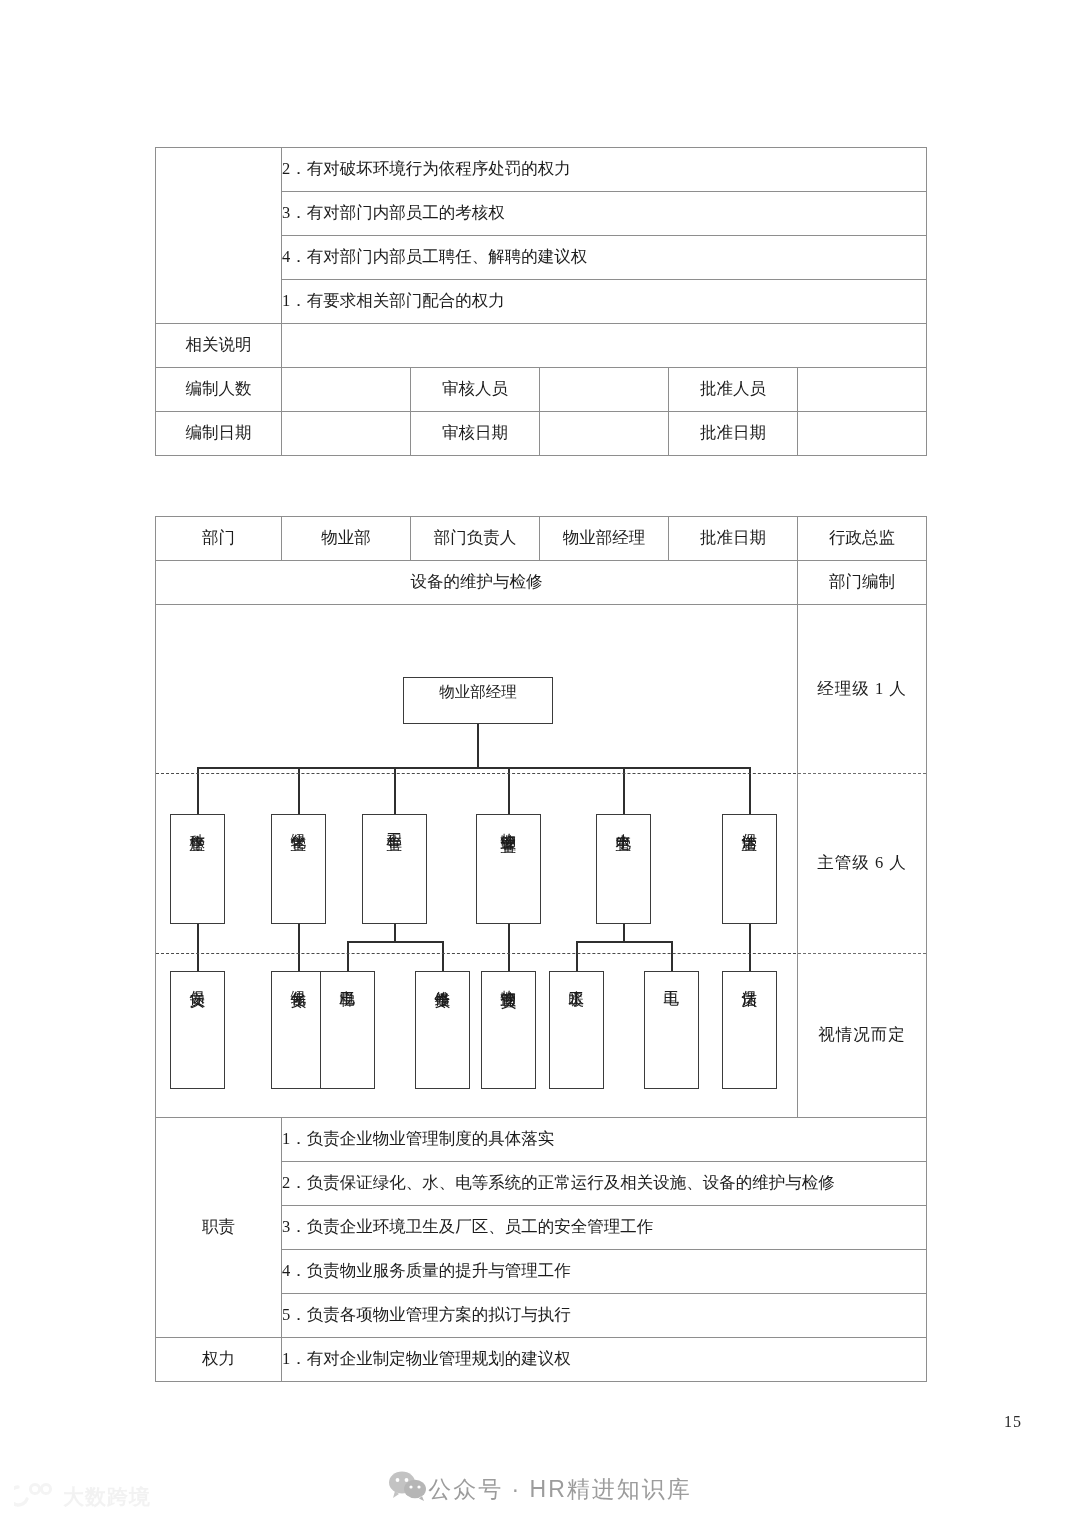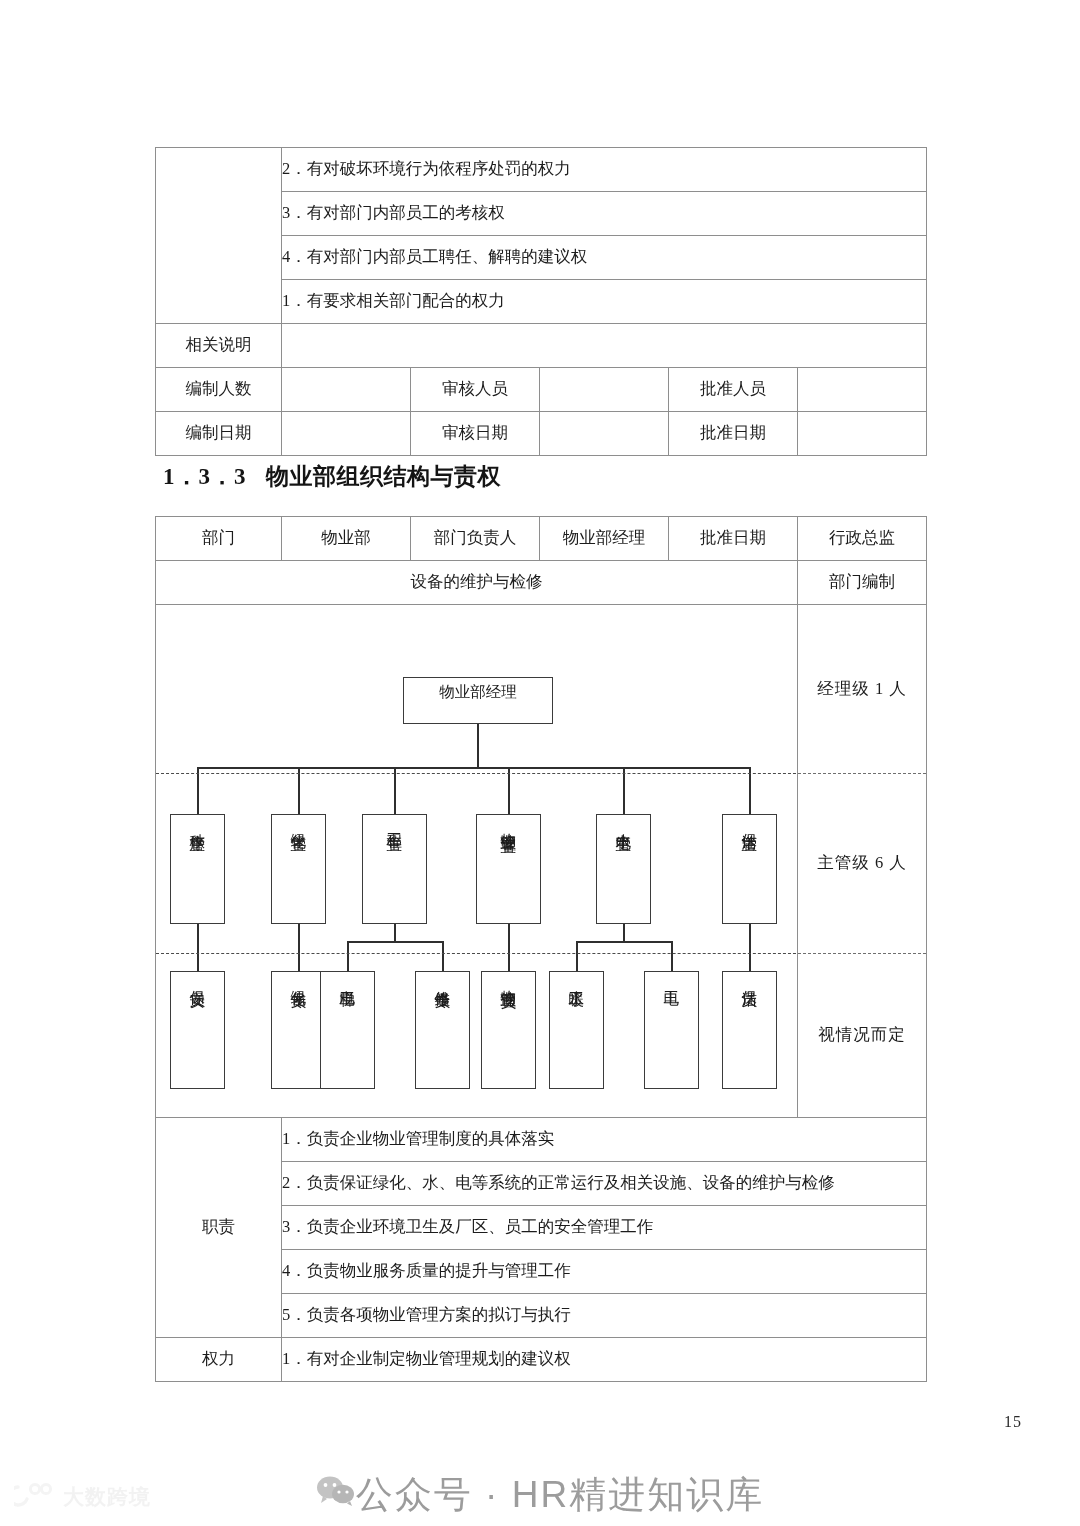--- a/index.html
+++ b/index.html
@@ -152,21 +152,21 @@
   }
   #footer-watermark {
     position: absolute;
     left: 0; right: 0;
     top: 1470px;
     display: flex;
     align-items: center;
     justify-content: center;
     color: #9c9c9c;
     font-family: "Liberation Sans", "DejaVu Sans", sans-serif;
-    font-size: 37px;
+    font-size: 23px;
     letter-spacing: 2px;
     white-space: nowrap;
   }
   #footer-watermark .wechat-icon { display: block; }
 
   #corner-watermark {
     position: absolute;
     left: 14px;
     top: 1481px;
     display: flex;
@@ -225,23 +225,20 @@
         <td class="c-center rowh">编制日期</td>
         <td class="c-center rowh"></td>
         <td class="c-center rowh">审核日期</td>
         <td class="c-center rowh"></td>
         <td class="c-center rowh">批准日期</td>
         <td class="c-center rowh"></td>
       </tr>
     </tbody>
   </table>
 
-  <div id="section-heading">
-    <span class="num">1．3．3</span><span class="ttl">物业部组织结构与责权</span>
-  </div>
 
   <table class="doc-table" id="table-org">
     <colgroup>
       <col style="width:126px">
         <col style="width:129px">
         <col style="width:129px">
       <col style="width:129px">
         <col style="width:129px">
         <col style="width:129px">
     </colgroup>

